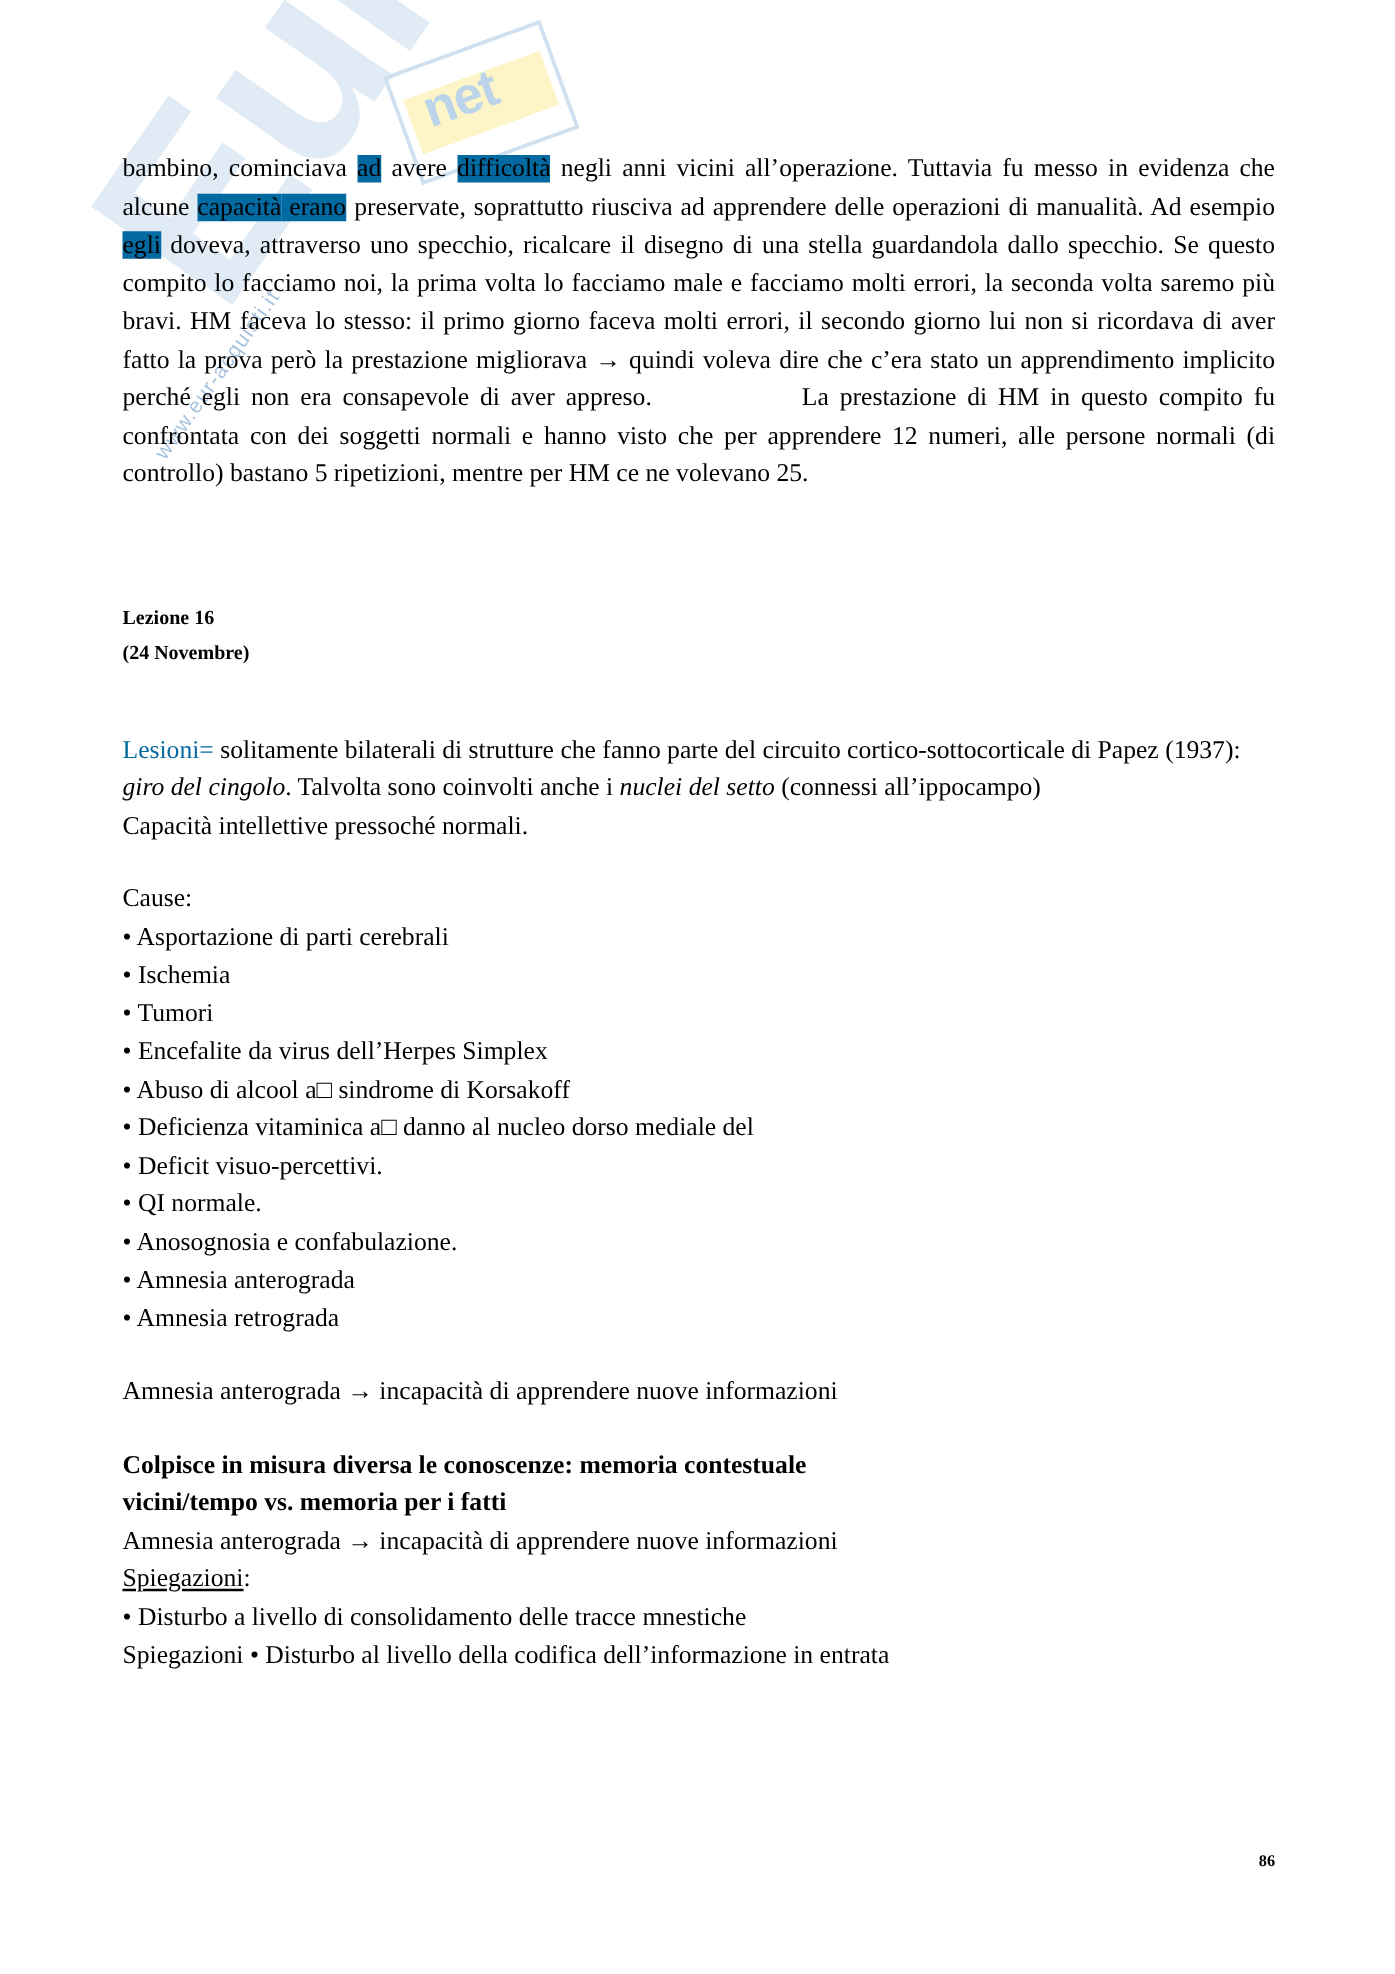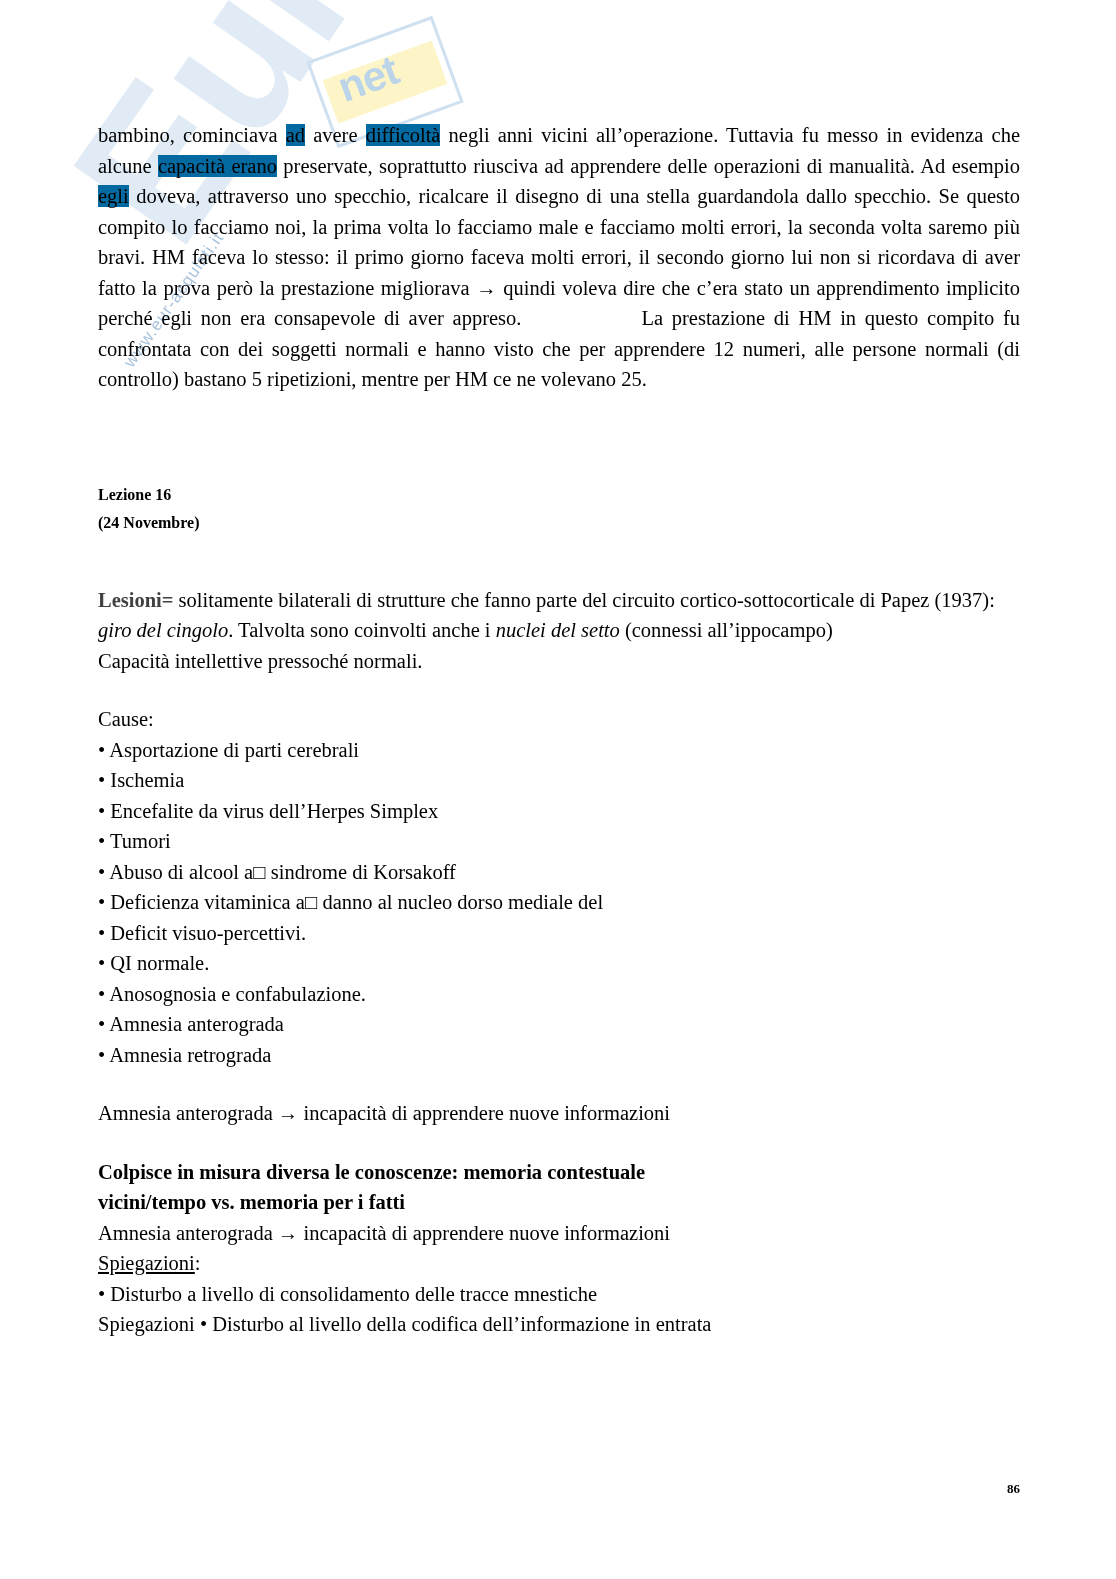--- a/index.html
+++ b/index.html
@@ -89,22 +89,22 @@
     color: #000000;
   }
   .para-justify {
     text-align: justify;
     text-justify: inter-word;
   }
   .hl-1 {
     background: #0369a1;
   }
   .blue {
-    color: #404040;
-    font-weight: bold;
+    color: #0369a1;
+    font-weight: normal;
   }
   .bold { font-weight: bold; }
   .ital { font-style: italic; }
   .underline { text-decoration: underline; }
 
   .spacer-lg { height: 86px; }
   .spacer-md { height: 48px; }
   .spacer-sm { height: 28px; }
 
   .lezione {
@@ -165,22 +165,22 @@
       <div class="line"><span class="ital">giro del cingolo</span><span>. Talvolta sono coinvolti anche i </span><span class="ital">nuclei del setto</span><span> (connessi all’ippocampo)</span></div>
       <div class="line">Capacità intellettive pressoché normali.</div>
     </div>
 
     <div class="spacer-sm"></div>
 
     <div class="bullets">
       <div class="line">Cause:</div>
       <div class="line">• Asportazione di parti cerebrali</div>
       <div class="line">• Ischemia</div>
+      <div class="line">• Tumori</div>
       <div class="line">• Encefalite da virus dell’Herpes Simplex</div>
-      <div class="line">• Tumori</div>
       <div class="line">• Abuso di alcool a□ sindrome di Korsakoff</div>
       <div class="line">• Deficienza vitaminica a□ danno al nucleo dorso mediale del</div>
       <div class="line">• Deficit visuo-percettivi.</div>
       <div class="line">• QI normale.</div>
       <div class="line">• Anosognosia e confabulazione.</div>
       <div class="line">• Amnesia anterograda</div>
       <div class="line">• Amnesia retrograda</div>
     </div>
 
     <div class="spacer-sm"></div>

